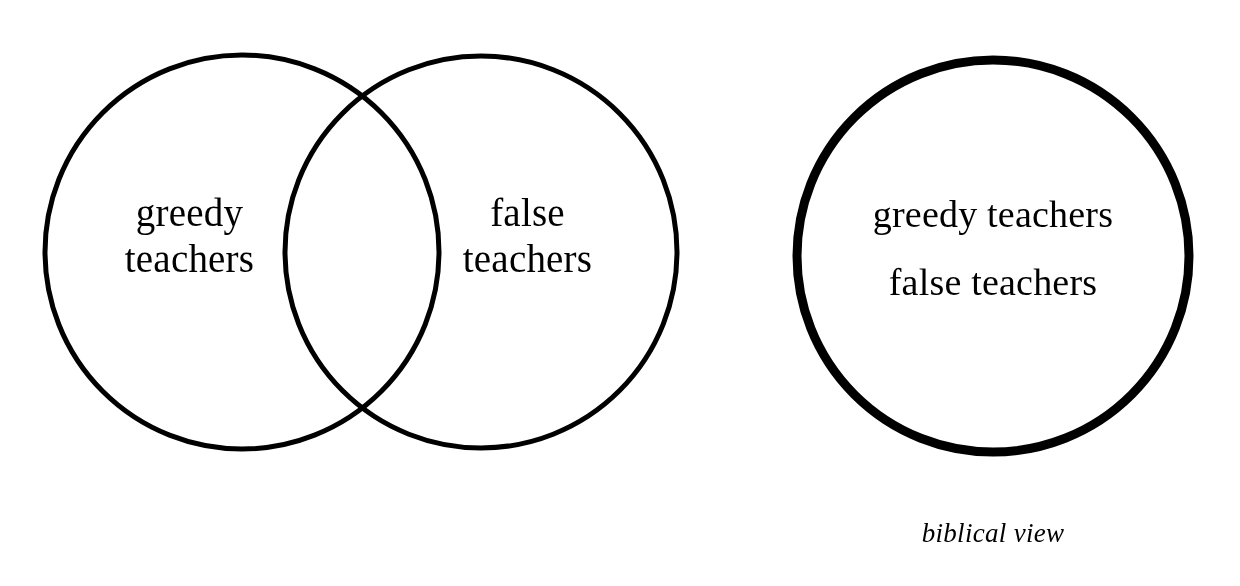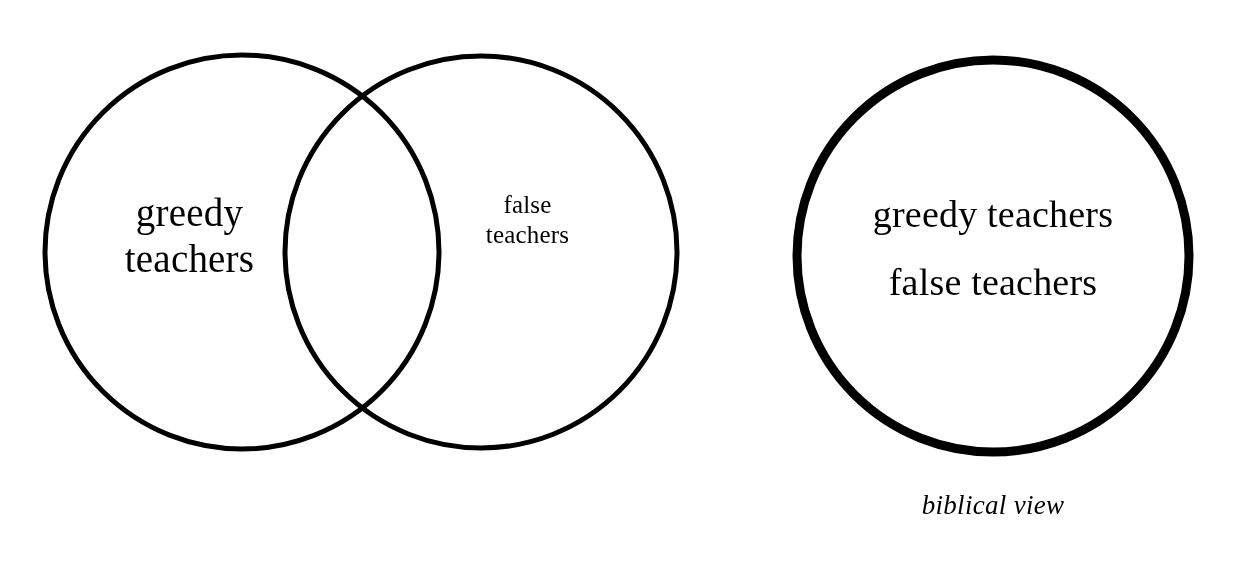--- a/index.html
+++ b/index.html
@@ -50,21 +50,21 @@
   #label-venn-greedy {
     left: 62px;
     top: 190px;
     width: 255px;
     font-size: 39px;
   }
   #label-venn-false {
     left: 400px;
     top: 190px;
     width: 255px;
-    font-size: 25px;
+    font-size: 39px;
   }
   
   #label-single-greedy {
     left: 793px;
     top: 192px;
     width: 400px;
     font-size: 38px;
   }
   #label-single-false {
     left: 793px;
@@ -81,21 +81,21 @@
     color: #000000;
     letter-spacing: 0.3px;
   }
   #caption-typical {
     left: 142px;
     top: 490px;
     width: 200px;
   }
   #caption-biblical {
     left: 893px;
-    top: 490px;
+    top: 518px;
     width: 200px;
   }
 </style>
 </head>
 <body>
 
 <div id="canvas">
 
   <svg class="diagram-svg" viewBox="0 0 1240 586" xmlns="http://www.w3.org/2000/svg">
     <rect x="0" y="0" width="1240" height="586" fill="#ffffff"></rect>

